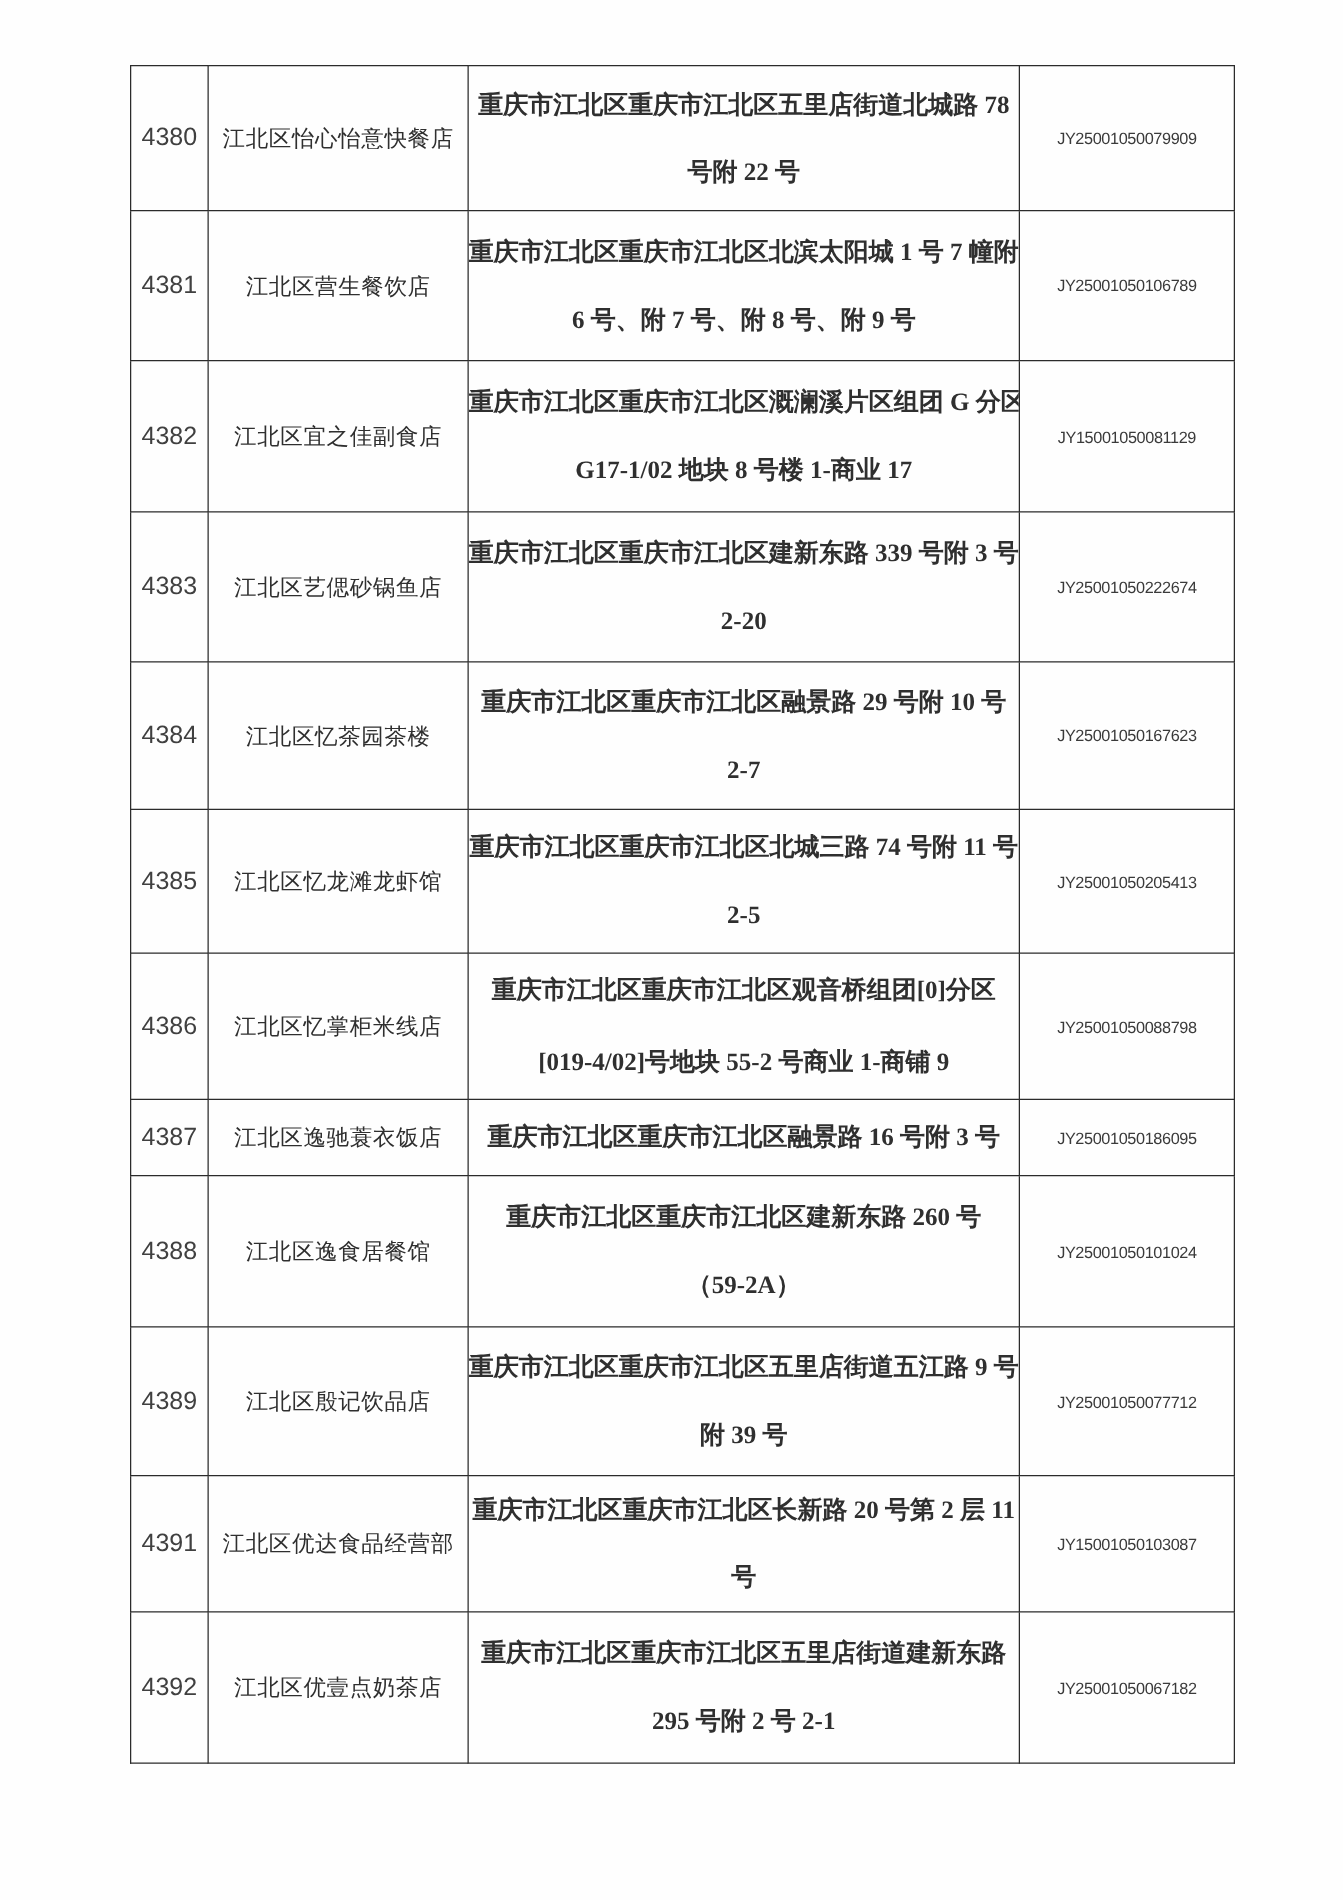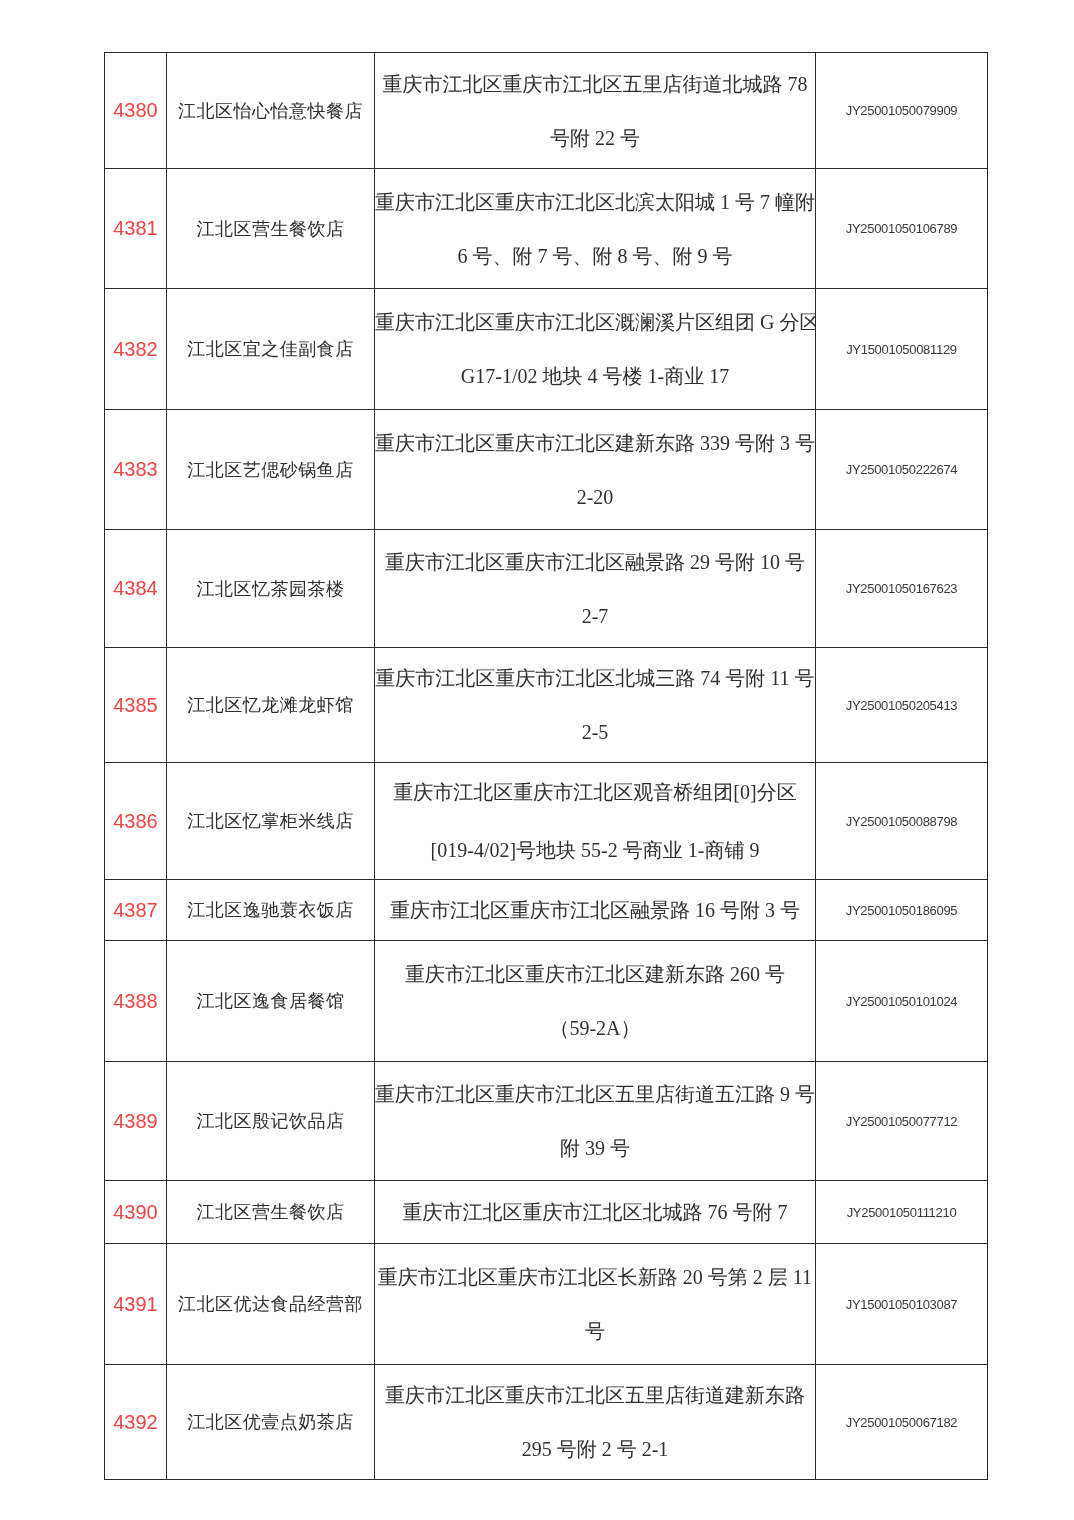--- a/index.html
+++ b/index.html
@@ -25,31 +25,32 @@
   .biz-table td {
     border: 1px solid #2b2b2b;
     padding: 0;
     text-align: center;
     vertical-align: middle;
     overflow: hidden;
   }
   .col-no {
     font-family: "Liberation Sans", "DejaVu Sans", sans-serif;
     font-size: 20px;
-    color: #ef4444;
+    color: #404040;
   }
   .col-name {
     font-size: 18px;
     letter-spacing: 0.5px;
     white-space: nowrap;
   }
   .col-address {
     font-size: 20px;
     white-space: pre;
     line-height: 54px;
+    font-weight: bold;
   }
   .col-license {
     font-family: "Liberation Sans", "DejaVu Sans", sans-serif;
     font-size: 13px;
     letter-spacing: -0.3px;
     color: #3a3a3a;
   }
   
   #rows tr:nth-child(1)  { height: 116px; }
   #rows tr:nth-child(2)  { height: 120px; }
@@ -90,21 +91,21 @@
     <td class="col-no">4381</td>
     <td class="col-name">江北区营生餐饮店</td>
     <td class="col-address">重庆市江北区重庆市江北区北滨太阳城 1 号 7 幢附
 6 号、附 7 号、附 8 号、附 9 号</td>
     <td class="col-license">JY25001050106789</td>
   </tr>
         <tr>
     <td class="col-no">4382</td>
     <td class="col-name">江北区宜之佳副食店</td>
     <td class="col-address">重庆市江北区重庆市江北区溉澜溪片区组团 G 分区
-G17-1/02 地块 4 号楼 1-商业 17</td>
+G17-1/02 地块 8 号楼 1-商业 17</td>
     <td class="col-license">JY15001050081129</td>
   </tr>
         <tr>
     <td class="col-no">4383</td>
     <td class="col-name">江北区艺偲砂锅鱼店</td>
     <td class="col-address">重庆市江北区重庆市江北区建新东路 339 号附 3 号
 2-20</td>
     <td class="col-license">JY25001050222674</td>
   </tr>
         <tr>
@@ -142,26 +143,20 @@
     <td class="col-license">JY25001050101024</td>
   </tr>
         <tr>
     <td class="col-no">4389</td>
     <td class="col-name">江北区殷记饮品店</td>
     <td class="col-address">重庆市江北区重庆市江北区五里店街道五江路 9 号
 附 39 号</td>
     <td class="col-license">JY25001050077712</td>
   </tr>
         <tr>
-    <td class="col-no">4390</td>
-    <td class="col-name">江北区营生餐饮店</td>
-    <td class="col-address">重庆市江北区重庆市江北区北城路 76 号附 7</td>
-    <td class="col-license">JY25001050111210</td>
-  </tr>
-        <tr>
     <td class="col-no">4391</td>
     <td class="col-name">江北区优达食品经营部</td>
     <td class="col-address">重庆市江北区重庆市江北区长新路 20 号第 2 层 11
 号</td>
     <td class="col-license">JY15001050103087</td>
   </tr>
         <tr>
     <td class="col-no">4392</td>
     <td class="col-name">江北区优壹点奶茶店</td>
     <td class="col-address">重庆市江北区重庆市江北区五里店街道建新东路

